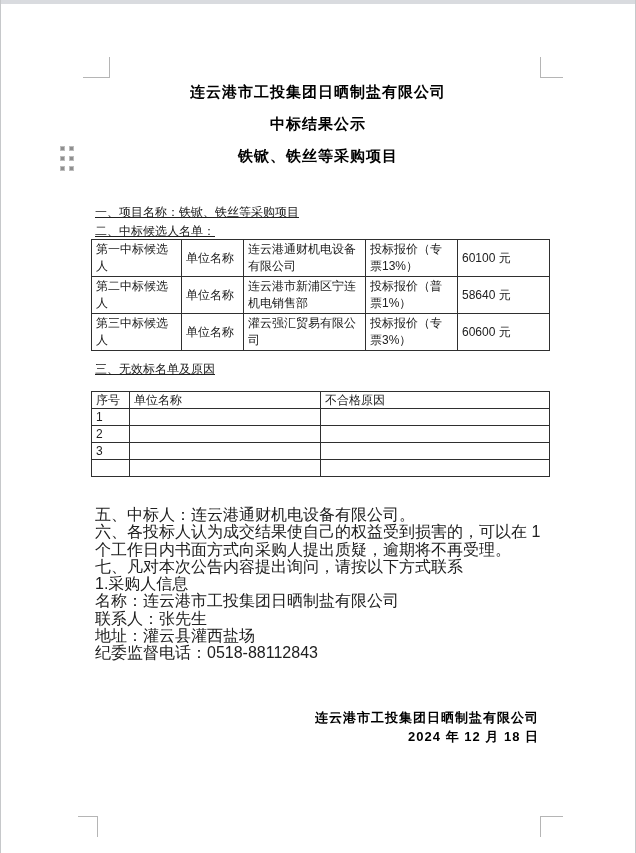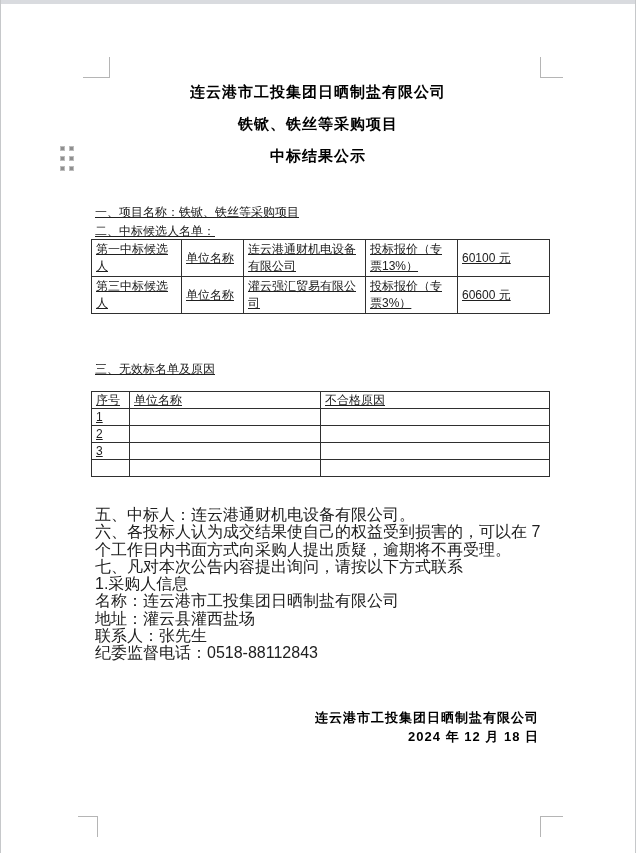--- a/index.html
+++ b/index.html
@@ -23,21 +23,21 @@
     grid-template-columns:5px 5px;grid-auto-rows:5px;column-gap:4px;row-gap:5px;}
   .drag-handle i{display:block;width:5px;height:5px;background:#8f8f8f;box-shadow:inset 0 0 0 1px #bdbdbd;}
   
   .titles{position:absolute;top:84px;left:0;right:0;text-align:center;font-weight:bold;font-size:15px;color:#000;}
   .titles .tline{height:16px;line-height:16px;margin-bottom:16px;letter-spacing:1px;}
   
   .sec12{position:absolute;left:94px;top:203px;width:454px;font-size:12px;line-height:19px;text-decoration:underline;}
   .sec3{position:absolute;left:94px;top:362px;width:454px;font-size:12px;line-height:15px;text-decoration:underline;}
   .paras{position:absolute;left:94px;top:506px;width:454px;font-size:16px;line-height:17.3px;}
   
-  table{border-collapse:collapse;table-layout:fixed;font-size:12px;color:#202020;text-decoration:underline;}
+  table{border-collapse:collapse;table-layout:fixed;font-size:12px;color:#202020;}
   td,th{border:1px solid #2f2f2f;padding:1px 4px;vertical-align:middle;text-align:left;
     font-weight:normal;word-break:break-all;overflow:hidden;}
   .candidates{position:absolute;left:90px;top:239px;width:458px;}
   .candidates tr{height:36px;}
   .invalid{position:absolute;left:90px;top:391px;width:458px;padding-left:21px;}
   .invalid tr{height:17px;}
   .invalid td,.invalid th{padding:0 4px;line-height:15px;}
   
   .footer{position:absolute;left:94px;top:708px;width:444px;text-align:right;
     font-weight:bold;font-size:13px;line-height:19px;color:#000;letter-spacing:1px;}
@@ -56,22 +56,22 @@
   <i></i>
     <i></i>
   <i></i>
     <i></i>
   <i></i>
     <i></i>
 </div>
 
 <div class="titles">
   <div class="tline">连云港市工投集团日晒制盐有限公司</div>
+  <div class="tline">中标结果公示</div>
   <div class="tline">铁锨、铁丝等采购项目</div>
-  <div class="tline">中标结果公示</div>
 </div>
 
 <div class="sec12">
   <div>一、项目名称：铁锨、铁丝等采购项目</div>
   <div>二、中标候选人名单：</div>
 </div>
 
 <table class="candidates">
   <colgroup>
       <col style="width:90px">
@@ -80,20 +80,27 @@
       <col style="width:92px">
       <col style="width:92px">
     </colgroup>
   <tbody>
       <tr>
     <td>第一中标候选人</td>
     <td>单位名称</td>
     <td>连云港通财机电设备有限公司</td>
     <td>投标报价（专票13%）</td>
     <td>60100 元</td>
+  </tr>
+  <tr>
+    <td>第二中标候选人</td>
+    <td>单位名称</td>
+    <td>连云港市新浦区宁连机电销售部</td>
+    <td>投标报价（普票1%）</td>
+    <td>58640 元</td>
   </tr>
   <tr>
     <td>第三中标候选人</td>
     <td>单位名称</td>
     <td>灌云强汇贸易有限公司</td>
     <td>投标报价（专票3%）</td>
     <td>60600 元</td>
   </tr>
 </tbody>
   </table>
@@ -130,25 +137,25 @@
   <tr>
     <td></td>
     <td></td>
     <td></td>
   </tr>
 </tbody>
   </table>
 
 <div class="paras">
   <div>五、中标人：连云港通财机电设备有限公司。</div>
-  <div>六、各投标人认为成交结果使自己的权益受到损害的，可以在 7 个工作日内书面方式向采购人提出质疑，逾期将不再受理。</div>
+  <div>六、各投标人认为成交结果使自己的权益受到损害的，可以在 1 个工作日内书面方式向采购人提出质疑，逾期将不再受理。</div>
   <div>七、凡对本次公告内容提出询问，请按以下方式联系</div>
   <div>1.采购人信息</div>
   <div>名称：连云港市工投集团日晒制盐有限公司</div>
+  <div>联系人：张先生</div>
   <div>地址：灌云县灌西盐场</div>
-  <div>联系人：张先生</div>
   <div>纪委监督电话：0518-88112843</div>
 </div>
 
 <div class="footer">
   <div>连云港市工投集团日晒制盐有限公司</div>
   <div>2024 年 12 月 18 日</div>
 </div>
 
 </body></html>

